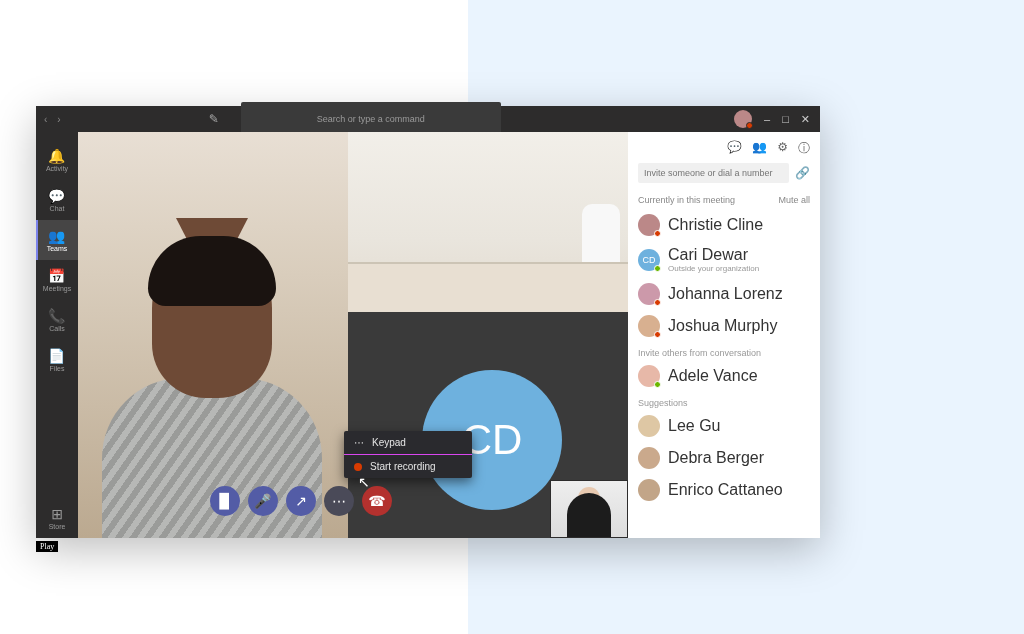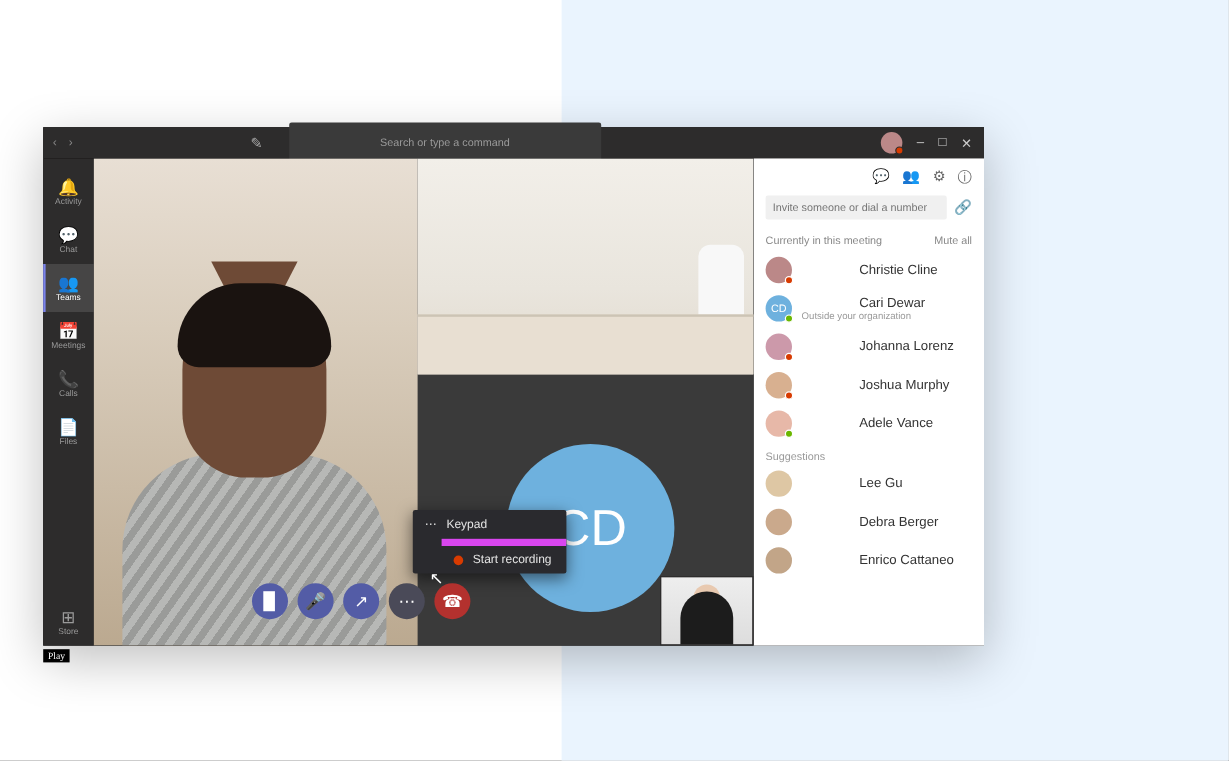--- a/index.html
+++ b/index.html
@@ -49,21 +49,21 @@
 
   
   .controls { position: absolute; bottom: 22px; left: 132px; display: flex; gap: 8px; }
   .ctrl { width: 30px; height: 30px; border-radius: 50%; background: #535ca6; display: flex; align-items: center; justify-content: center; color: #fff; font-size: 14px; cursor: pointer; }
   .ctrl.more { background: #4a4a58; }
   .ctrl.hang { background: #b3312e; }
 
   
   .more-menu { position: absolute; left: 266px; bottom: 60px; width: 128px; background: #2a2a2e; border-radius: 2px; overflow: hidden; box-shadow: 0 4px 12px rgba(0,0,0,0.5); }
   .menu-item { display: flex; align-items: center; gap: 8px; padding: 6px 10px; color: #e4e4e4; font-size: 10px; cursor: pointer; }
-  .menu-item + .menu-item { border-top: 6px solid #d946ef; margin-left: 24px; }
+  .menu-item + .menu-item { border-top: 1px solid #d946ef; }
   .rec-dot { width: 8px; height: 8px; border-radius: 50%; background: #d83b01; }
   .cursor { position: absolute; left: 280px; bottom: 48px; font-size: 14px; color: #fff; pointer-events: none; }
 
   
   .self { position: absolute; right: 0; bottom: 0; width: 78px; height: 58px; background: linear-gradient(180deg, #eee 0%, #ddd 100%); border: 1px solid #2d2c2c; }
   .self-person { position: absolute; bottom: 0; left: 50%; transform: translateX(-50%); width: 44px; height: 44px; background: #1c1c1c; border-radius: 30px 30px 0 0; }
   .self-head { position: absolute; top: 6px; left: 50%; transform: translateX(-50%); width: 22px; height: 26px; background: #e8c9b0; border-radius: 12px; }
 
   
   .panel { width: 192px; background: #fff; display: flex; flex-direction: column; font-size: 10px; color: #444; }
@@ -71,21 +71,21 @@
   .panel-ico { cursor: pointer; font-size: 12px; }
   .invite-row { display: flex; gap: 6px; padding: 0 10px 8px; align-items: center; }
   .invite-input { flex: 1; background: #f0f0f0; border: none; border-radius: 2px; padding: 5px 6px; font-size: 9px; color: #888; }
   .link-ico { color: #888; cursor: pointer; font-size: 12px; }
   .section-row { display: flex; justify-content: space-between; padding: 4px 10px; color: #888; font-size: 9px; }
   .mute-all { cursor: pointer; }
   .plist { flex: 1; overflow: hidden; }
   .prow { display: flex; align-items: center; gap: 8px; padding: 5px 10px; }
   .pavatar { width: 22px; height: 22px; border-radius: 50%; position: relative; flex-shrink: 0; }
   .pdot { position: absolute; bottom: -1px; right: -1px; width: 7px; height: 7px; border-radius: 50%; border: 1px solid #fff; }
-  .pname { font-size: 11px; color: #333; margin-left: 48px; }
+  .pname { font-size: 16px; color: #333; }
   .psub { font-size: 8px; color: #999; }
   .section-label { padding: 6px 10px 2px; color: #999; font-size: 9px; }
 </style>
 </head>
 <body>
 
 <div class="bg-blue"></div>
 
 <div class="app-window">
 
@@ -243,20 +243,21 @@
         </div>
         <div class="prow">
           <div class="pavatar" style="background:#d8b090">
               <span class="pdot" style="background:#d83b01"></span>
             </div>
           <div>
               <div class="pname">Joshua Murphy</div>
             </div>
         </div>
 
+        <div class="section-label">Invite others from conversation</div>
         <div class="prow">
           <div class="pavatar" style="background:#e7b8a8">
               <span class="pdot" style="background:#6bb700"></span>
             </div>
           <div>
               <div class="pname">Adele Vance</div>
             </div>
         </div>
 
         <div class="section-label">Suggestions</div>

